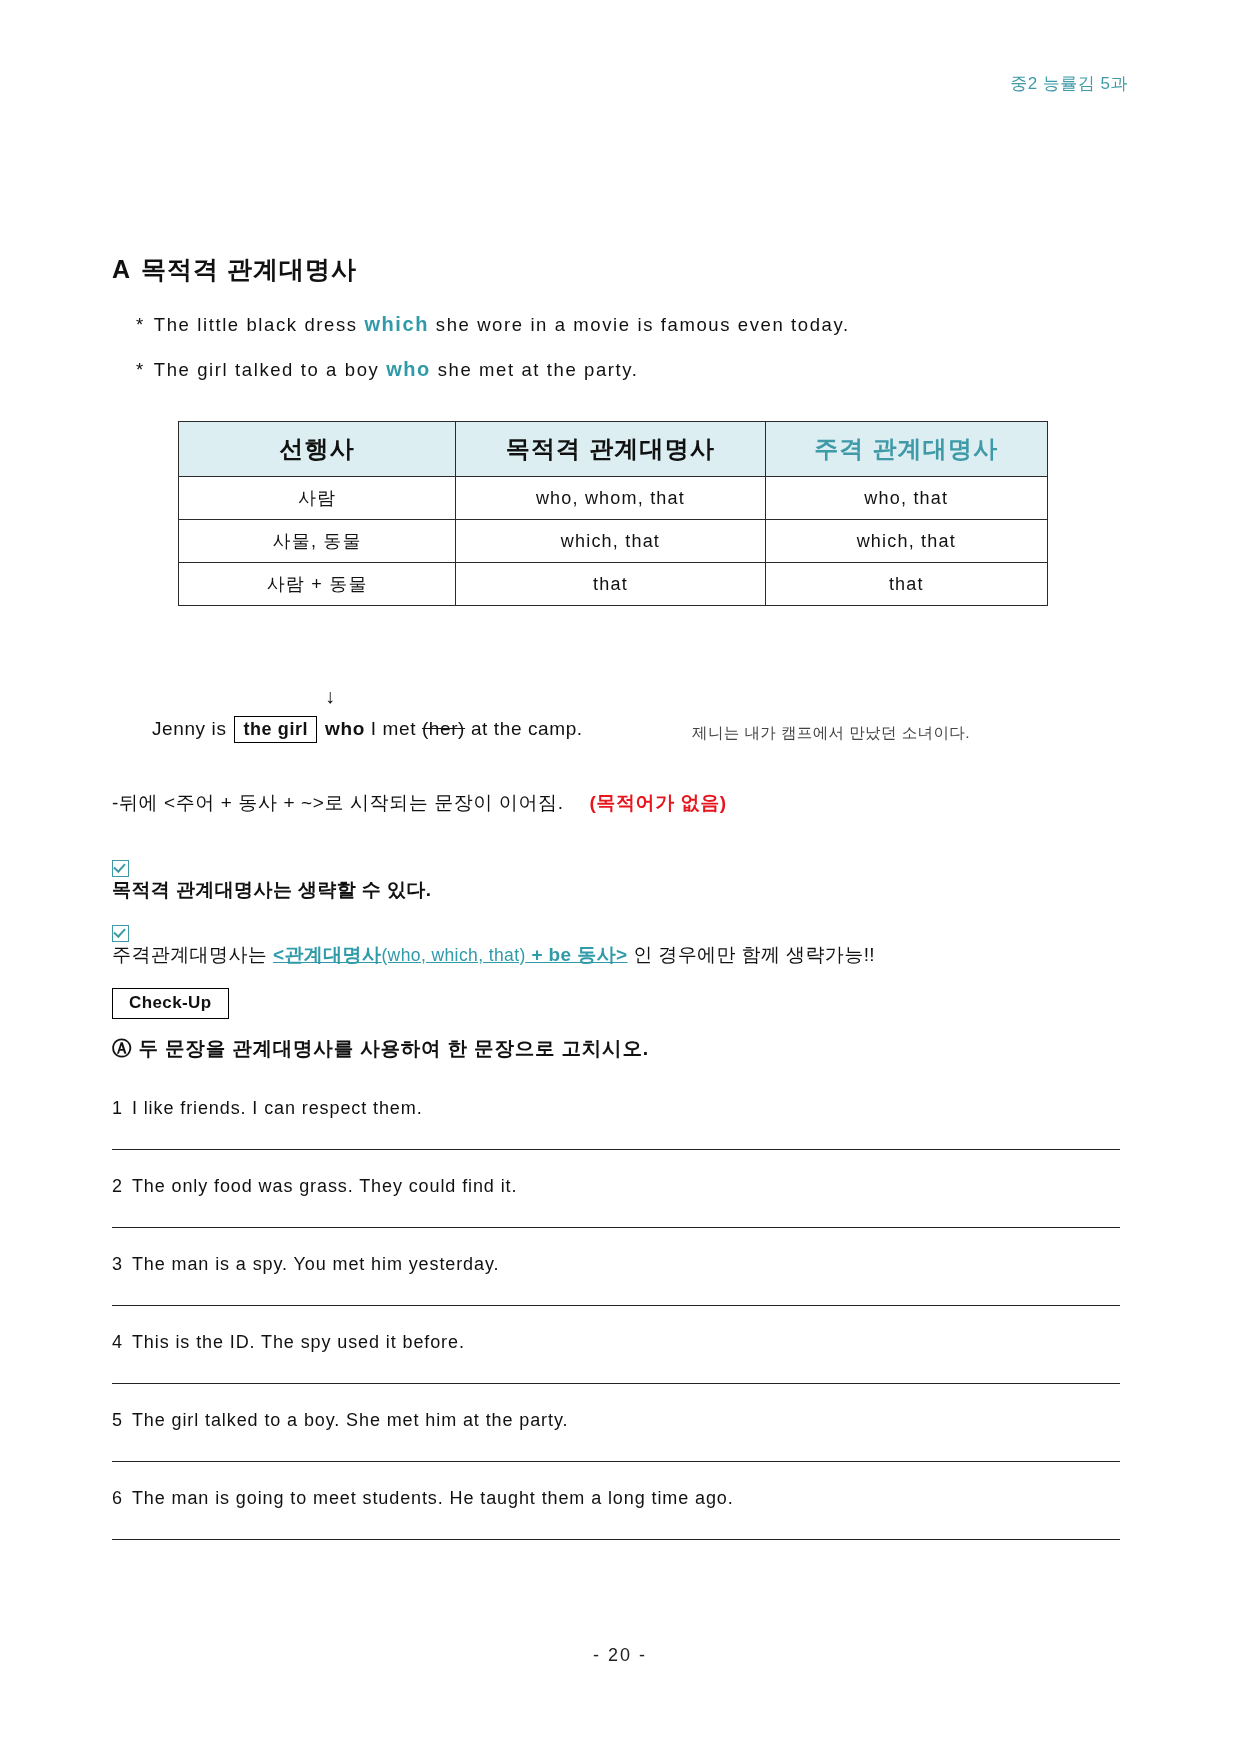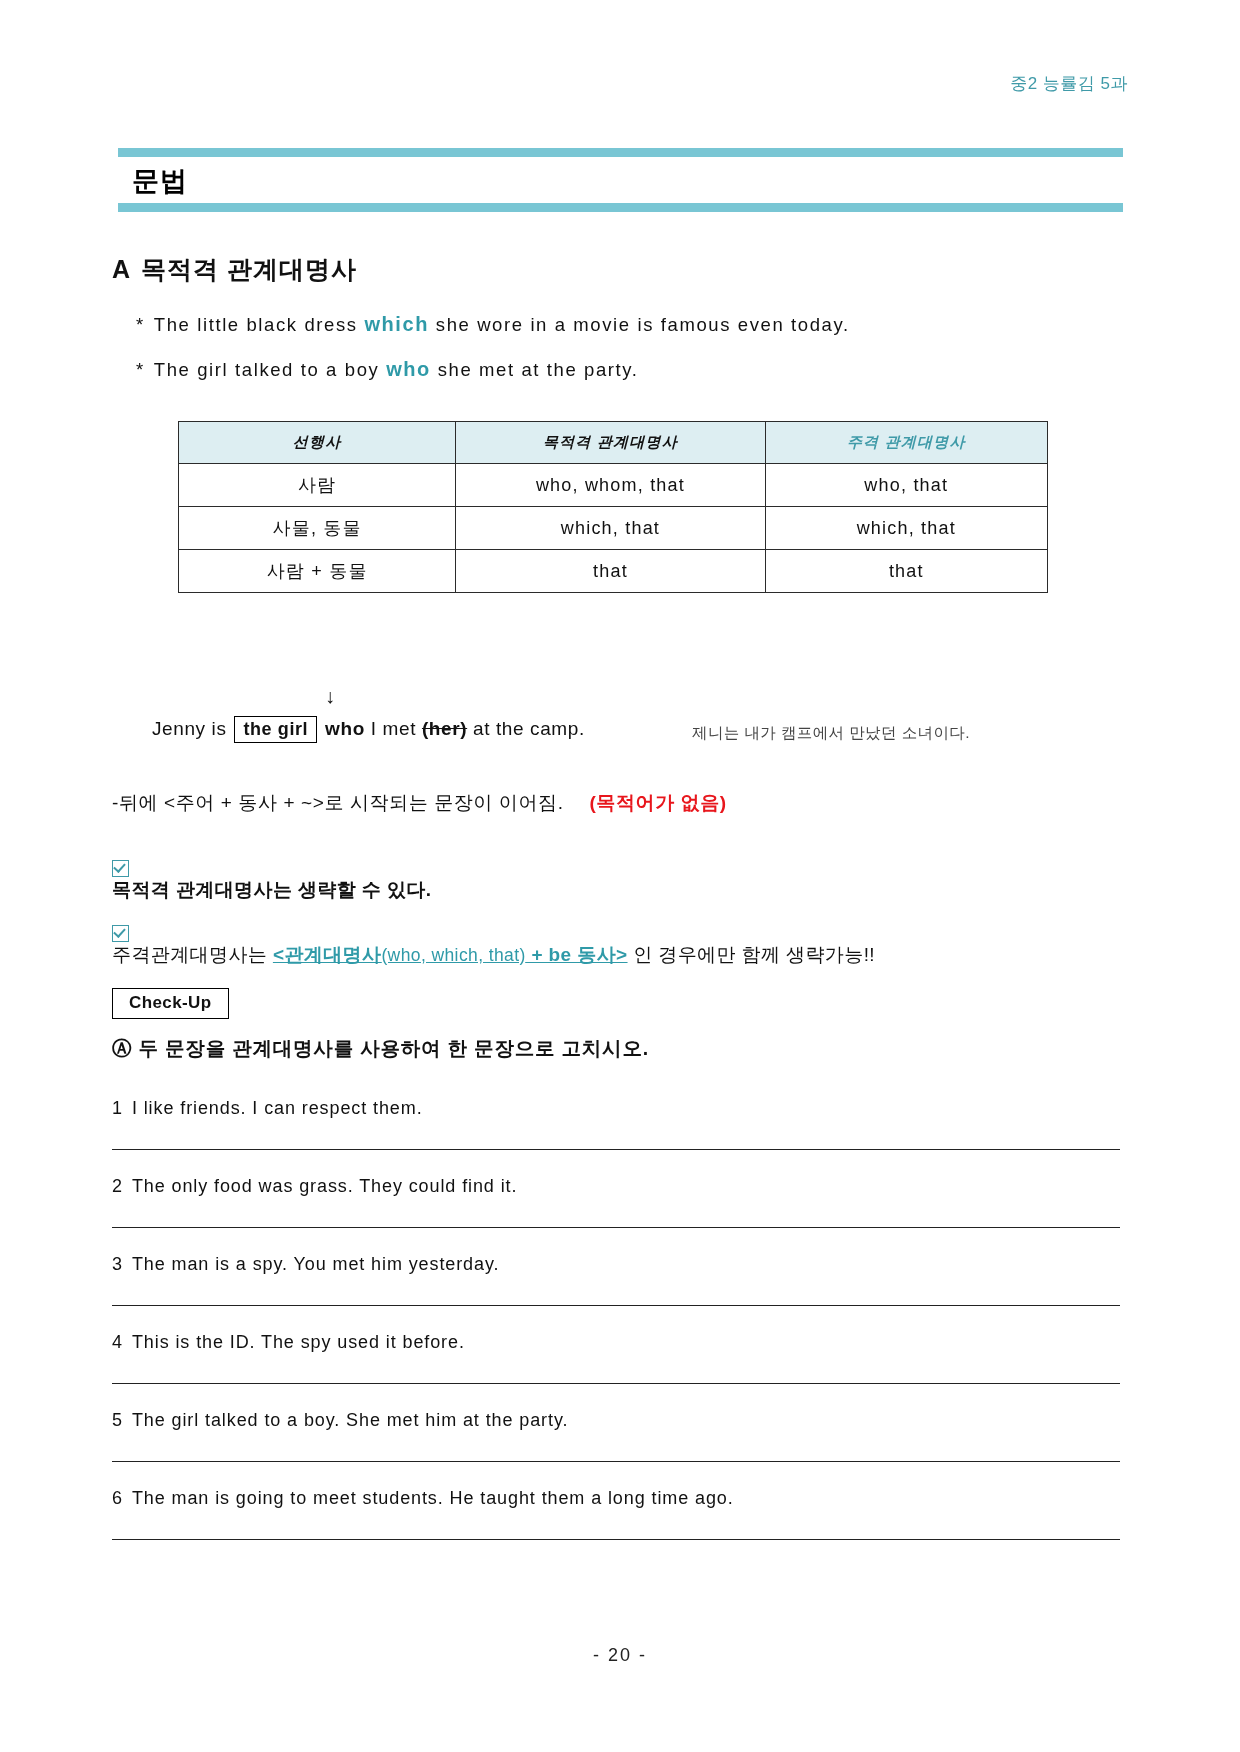--- a/index.html
+++ b/index.html
@@ -96,23 +96,22 @@
   .gtable td, .gtable th {
     border: 1px solid #2b2b2b;
     text-align: center;
     padding: 9px 4px;
     font-weight: normal;
     letter-spacing: 1.2px;
   }
   .gtable thead th {
     background: #ddeef2;
     font-weight: bold;
-    font-size: 15px;
+    font-size: 24px;
     padding: 11px 4px;
-    font-style: italic;
   }
   .gtable thead th.teal { color: #3f9aa8; }
   .gtable .c1 { width: 278px; }
   .gtable .c2 { width: 310px; }
   .gtable .c3 { width: 282px; }
 
   
   .expl {
     position: absolute;
     left: 112px;
@@ -150,21 +149,21 @@
     padding: 2px 8px 3px 8px;
     font-weight: bold;
     margin: 0 2px;
     font-size: 18px;
   }
   .u-bold {
     font-weight: bold;
     text-decoration: underline;
   }
   .strike-her {
-    font-weight: bold;
+    font-weight: normal;
     text-decoration: line-through;
   }
   .b-who { font-weight: bold; }
 
   .expl-2 {
     position: absolute;
     top: 790px;
     left: 112px;
     font-size: 19px;
     letter-spacing: 0.6px;
@@ -274,25 +273,20 @@
     color: #222222;
   }
 </style>
 </head>
 <body>
 
 <div class="page">
 
   <div class="doc-header">중2 능률김 5과</div>
 
-  <div class="title-block">
-    <div class="band"></div>
-    <div class="title-text">문법</div>
-    <div class="band"></div>
-  </div>
 
   <div class="section-title">
     <span class="marker">A</span><span>목적격 관계대명사</span>
   </div>
 
   <div class="examples">
     <div class="ex-line">
       <span class="ex-star">*</span><span>The little black dress </span><span class="hl">which</span><span> she wore in a movie is famous even today.</span>
     </div>
     <div class="ex-line">

